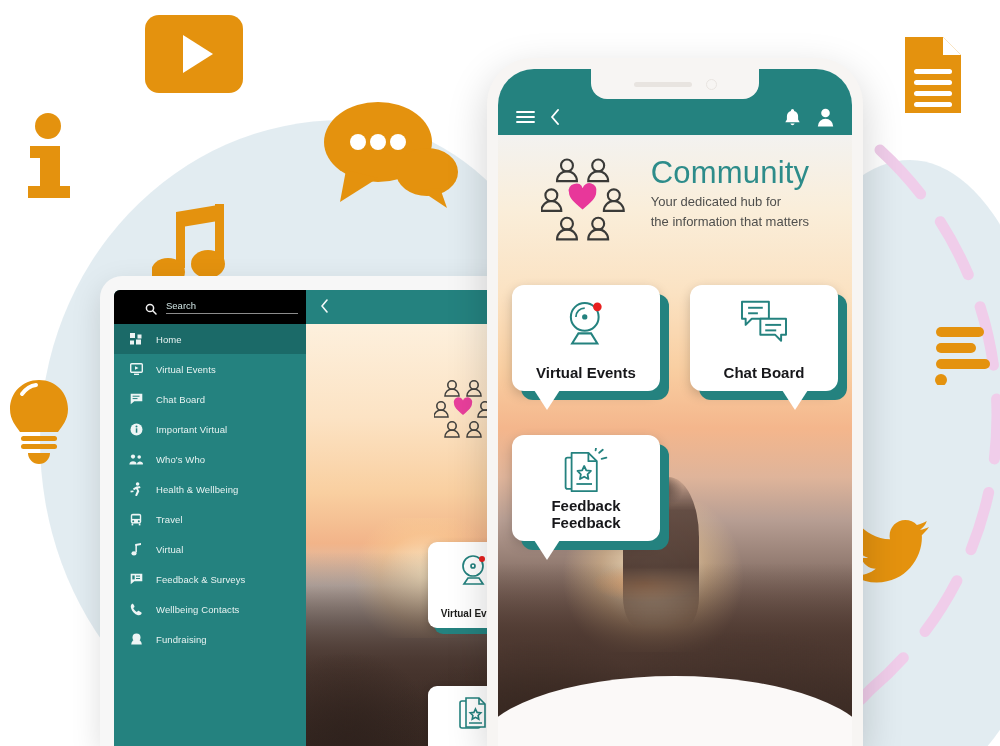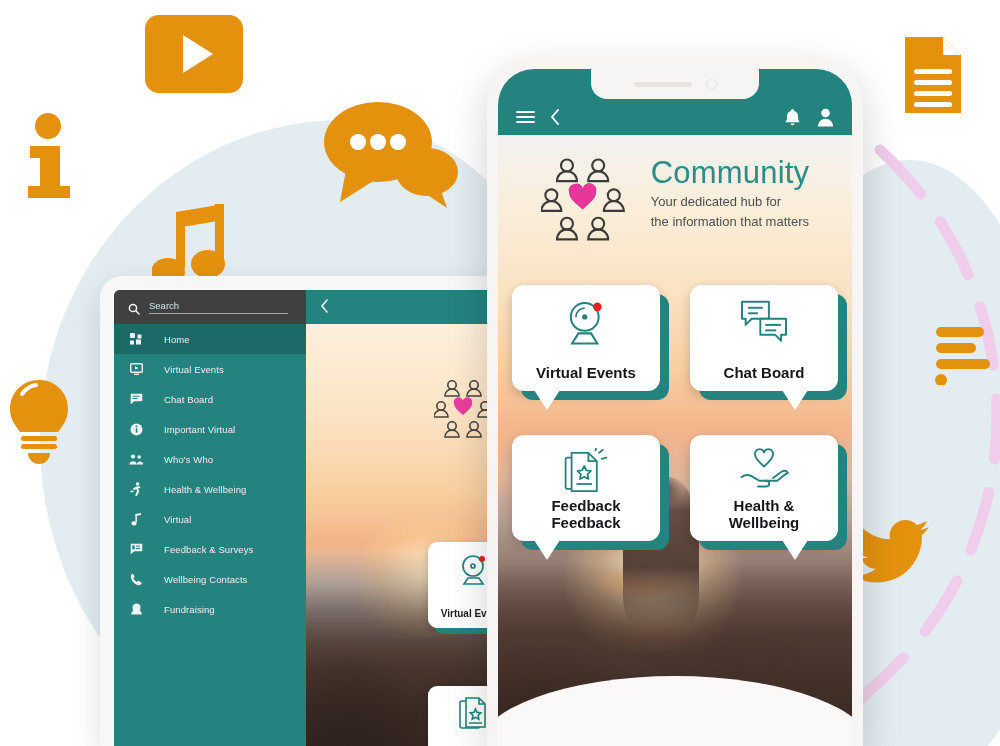--- a/index.html
+++ b/index.html
@@ -36,22 +36,22 @@
     background:#f7f7f7;border-radius:22px 22px 0 0;
     box-shadow:0 10px 30px rgba(0,0,0,.13);
     overflow:hidden;
   }
   .tablet-screen{
     position:absolute;left:14px;top:14px;right:0;bottom:0;
     overflow:hidden;border-radius:6px 0 0 0;background:#fff;
   }
   .tab-topbar{height:34px;background:#24827f;display:flex;align-items:center;}
   .tab-side{
-    width:192px;height:100%;background:#404040;display:flex;align-items:center;
-    padding-left:14px;box-sizing:border-box;gap:10px;
+    width:192px;height:100%;background:#000000;display:flex;align-items:center;
+    padding-left:31px;box-sizing:border-box;gap:10px;
   }
   .tab-search{
     display:flex;align-items:center;gap:9px;width:100%;
   }
   .tab-search .sicon{width:12px;height:12px;flex:none;color:#fff;opacity:.95;}
   .tab-search-input{
     flex:1;border:0;border-bottom:1px solid rgba(255,255,255,.55);
     background:transparent;color:#e8f3f2;font-size:9.5px;
     font-family:"Liberation Sans",sans-serif;padding:0 0 2px 0;outline:none;margin-right:18px;
   }
@@ -62,21 +62,21 @@
   .tab-body{display:flex;height:calc(100% - 34px);}
   .tab-menu{
     width:192px;background:#24827f;flex:none;position:relative;overflow:hidden;
   }
   .menu-item{
     height:30px;display:flex;align-items:center;gap:0;padding-left:14px;
     box-sizing:border-box;color:#e6f2f1;
   }
   .menu-item.active{background:#1b6a68;}
   .menu-ico{width:16px;height:16px;flex:none;display:flex;align-items:center;justify-content:center;color:#ffffff;opacity:.92;}
-  .menu-label{margin-left:20px;font-size:9.5px;color:#e8f3f2;letter-spacing:.1px;white-space:nowrap;}
+  .menu-label{margin-left:12px;font-size:9.5px;color:#e8f3f2;letter-spacing:.1px;white-space:nowrap;}
 
   .tab-content{flex:1;position:relative;overflow:hidden;background:#fff;}
   .photo{
     position:absolute;inset:0;
     background:
       linear-gradient(to bottom,
         #fdf0dd 0%, #fce3c4 22%, #f9cfa0 40%, #f2b489 52%,
         #cfc2bb 62%, #9e9490 70%, #6d5a52 80%, #4a3630 90%, #3a2a25 100%);
   }
   .photo::after{
@@ -355,20 +355,33 @@
             </div>
             <div class="menu-item">
               <span class="menu-ico">
                 <svg width="12" height="14" viewBox="0 0 12 14">
                   <circle cx="7.6" cy="2" r="1.8" fill="#fff"></circle>
                   <path d="M6.4 4.4 L3 6.6 l.9 1.6 2.2 -1.3 1 1.9 -2 4.8 1.8 .6 2.4 -5 -1.4 -2.6 2.6 -.6 -.5 -1.8 Z" fill="#fff"></path>
                   <path d="M3.2 8.4 L0.4 8.8 l.3 1.6 3 -.5 Z" fill="#fff"></path>
                 </svg>
               </span>
               <span class="menu-label">Health &amp; Wellbeing</span>
+            </div>
+            <div class="menu-item">
+              <span class="menu-ico">
+                <svg width="12" height="13" viewBox="0 0 12 13">
+                  <rect x="0.8" y="0.8" width="10.4" height="9.6" rx="2" fill="#fff"></rect>
+                  <rect x="2.2" y="2.5" width="7.6" height="3.4" fill="#24827f"></rect>
+                  <circle cx="3.2" cy="8.3" r="1" fill="#24827f"></circle>
+                  <circle cx="8.8" cy="8.3" r="1" fill="#24827f"></circle>
+                  <rect x="1.6" y="10.4" width="1.6" height="2" fill="#fff"></rect>
+                  <rect x="8.8" y="10.4" width="1.6" height="2" fill="#fff"></rect>
+                </svg>
+              </span>
+              <span class="menu-label">Travel</span>
             </div>
             <div class="menu-item">
               <span class="menu-ico">
                 <svg width="11" height="13" viewBox="0 0 11 13">
                   <path d="M4.4 1 L10 0 v2 L4.4 3 Z" fill="#fff"></path>
                   <rect x="4.4" y="1" width="1.5" height="8.4" fill="#fff"></rect>
                   <ellipse cx="3" cy="10.4" rx="2.6" ry="2.1" fill="#fff"></ellipse>
                 </svg>
               </span>
               <span class="menu-label">Virtual</span>
@@ -578,34 +591,20 @@
                   <line x1="27" y1="2" x2="27.5" y2="-1" stroke-linecap="round"></line>
                 </svg>
               </span>
               <span class="cl">
                 <span>Feedback</span><br>
                 <span>Feedback</span>
               </span>
               <span class="tail"></span>
             </div>
 
-            <div class="ph-card tail-right">
-              <span class="ci">
-                <svg width="50" height="44" viewBox="0 0 42 36" fill="none" stroke="#24827f" stroke-width="1.6" stroke-linejoin="round" stroke-linecap="round">
-                  <path d="M21 15 c-5 -4.2 -7.4 -6.7 -7.4 -9.5 A3.7 3.7 0 0 1 21 3.2 A3.7 3.7 0 0 1 28.4 5.5 C28.4 8.3 26 10.8 21 15 Z"></path>
-                  <path d="M2 24 c4 -3 7 -2 10 0 l5 3 h6 a2.4 2.4 0 0 1 0 4.8 h-7"></path>
-                  <path d="M22 27 h10 c4 -3 6 -5 9 -6.5 -1 -2.5 -3.5 -2.2 -5.5 -.8 l-7 5"></path>
-                </svg>
-              </span>
-              <span class="cl">
-                <span>Health &amp;</span><br>
-                <span>Wellbeing</span>
-              </span>
-              <span class="tail"></span>
-            </div>
           </div>
         </div>
 
       </div>
     </div>
   </div>
 
 </div>
 
 </body></html>

